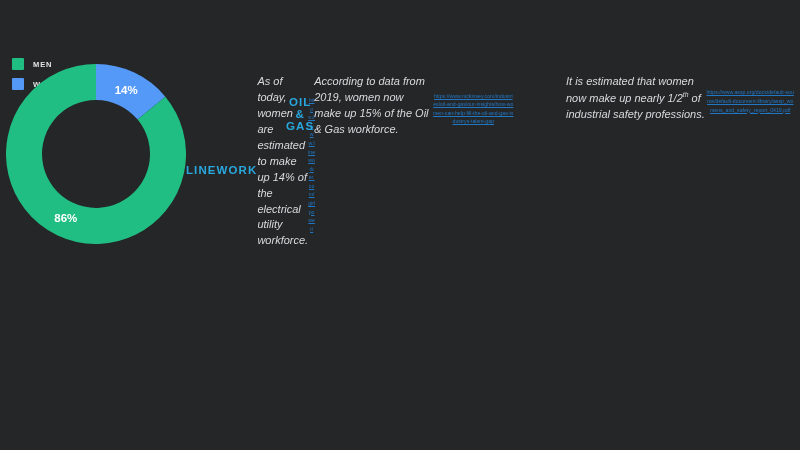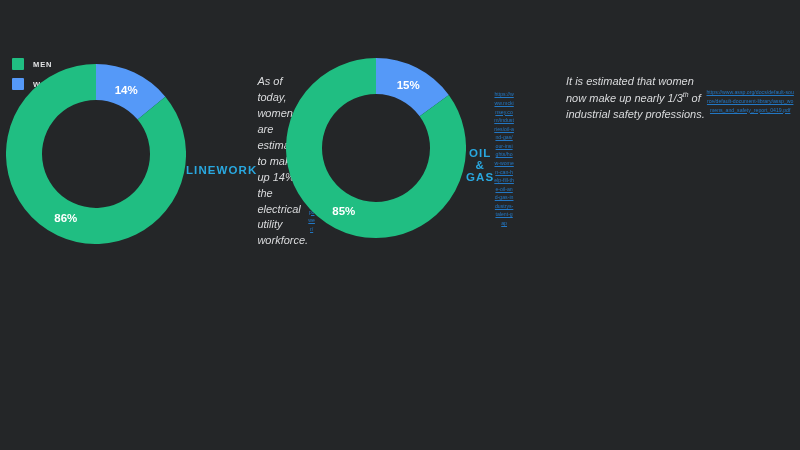--- a/index.html
+++ b/index.html
@@ -138,32 +138,25 @@
           <path d="M 145.47695347985683 44.10547273809435 A 72 72 0 1 1 89.99999999999999 18" fill="none" stroke="#20BE82" stroke-width="36"></path>
           <text x="59.76967029887984" y="158.2427207250874" text-anchor="middle" class="slice-label">86%</text>
         </svg>
       </div>
     <div class="panel-title">LINEWORK</div>
     <div class="panel-desc">As of today, women are estimated to make up 14% of the electrical utility workforce.</div>
     <div class="panel-link">https://www.lineworker.com/girlpower/</div>
   </div>
 
   <div class="panel">
-    <div class="donut-wrap">
-        <svg width="180" height="180" viewBox="0 0 180 180">
-          <path d="M 90 18 A 72 72 0 0 1 148.2492235949962 47.67946183494193" fill="none" stroke="#5599F8" stroke-width="36"></path>
-          <text x="122.23332548150782" y="30.738536782625886" text-anchor="middle" class="slice-label">15%</text>
-          <path d="M 148.2492235949962 47.67946183494193 A 72 72 0 1 1 89.99999999999999 18" fill="none" stroke="#20BE82" stroke-width="36"></path>
-          <text x="57.76667451849219" y="157.26146321737411" text-anchor="middle" class="slice-label">85%</text>
-        </svg>
-      </div>
     <div class="panel-title">OIL &amp; GAS</div>
+    <div class="panel-desc">According to data from 2019, women now make up 15% of the Oil &amp; Gas workforce.</div>
     <div class="panel-link">https://www.mckinsey.com/industries/oil-and-gas/our-insights/how-women-can-help-fill-the-oil-and-gas-industrys-talent-gap</div>
   </div>
 
   <div class="panel">
     <div class="panel-desc">
-      <span>It is estimated that women now make up nearly 1/3</span><sup>th</sup><span> of industrial safety professions.</span>
+      <span>It is estimated that women now make up nearly 1/2</span><sup>th</sup><span> of industrial safety professions.</span>
     </div>
     <div class="panel-link">https://www.assp.org/docs/default-source/default-document-library/assp_womens_and_safety_report_0419.pdf</div>
   </div>
 
 </div>
 
 </body></html>

